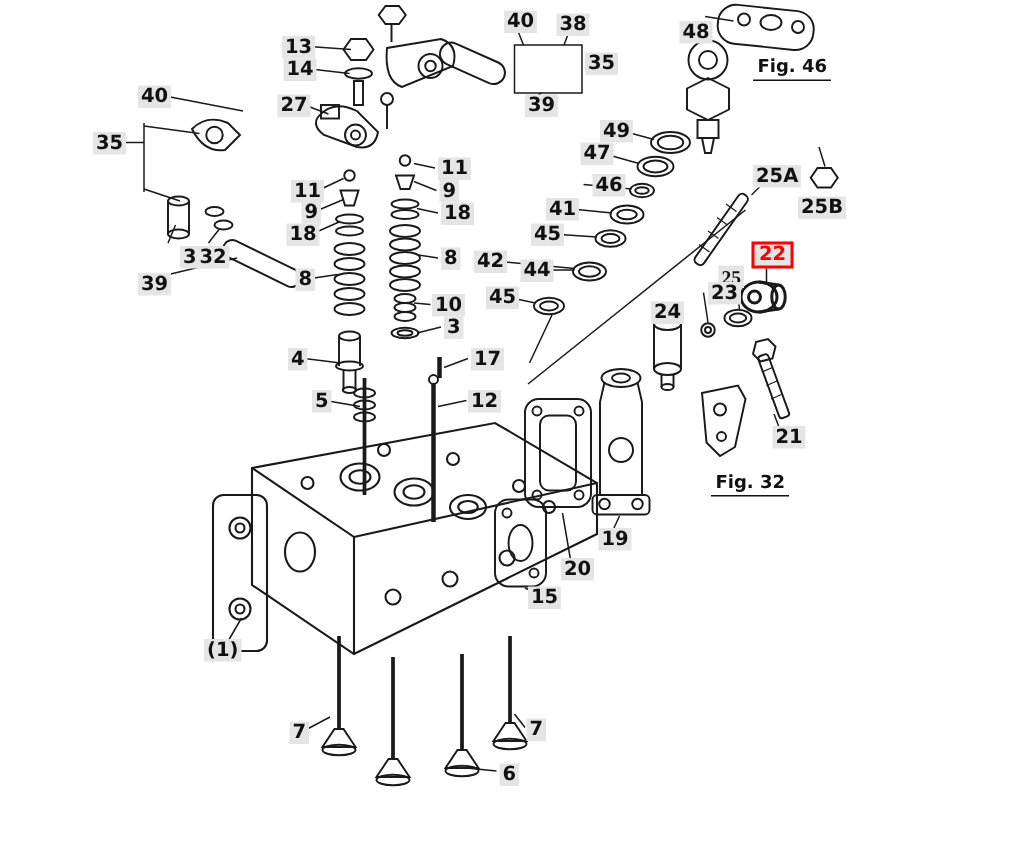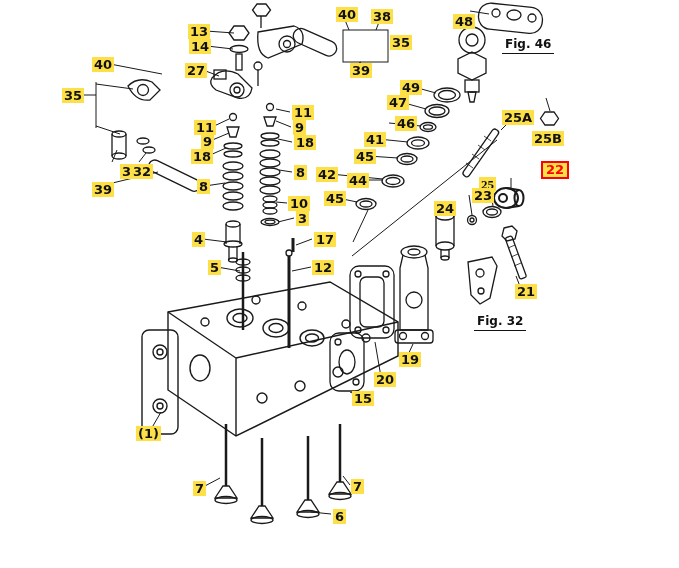--- a/index.html
+++ b/index.html
@@ -10,30 +10,29 @@
     font-family:"DejaVu Sans", sans-serif;
     overflow:hidden;
   }
   .stage svg{position:absolute;left:0;top:0;}
   .part-label{
     position:absolute;
     font-size:13px;
     font-weight:bold;
     line-height:1;
     color:#111;
-    background:#fde047;
+    background:#e5e5e5;
     padding:1px 2px;
     white-space:nowrap;
     cursor:pointer;
   }
   .part-label.highlighted{
     color:var(--hl,#ff0000);
     border:2px solid var(--hl,#ff0000);
     padding:0 3px 1px 3px;
-    margin-left:40px;
   }
   .fig-ref{
     position:absolute;
     font-size:12px;
     font-weight:bold;
     line-height:1;
     color:#111;
     background:#ffffff;
     padding:1px 3px 3px 3px;
     border-bottom:1.5px solid #111;

